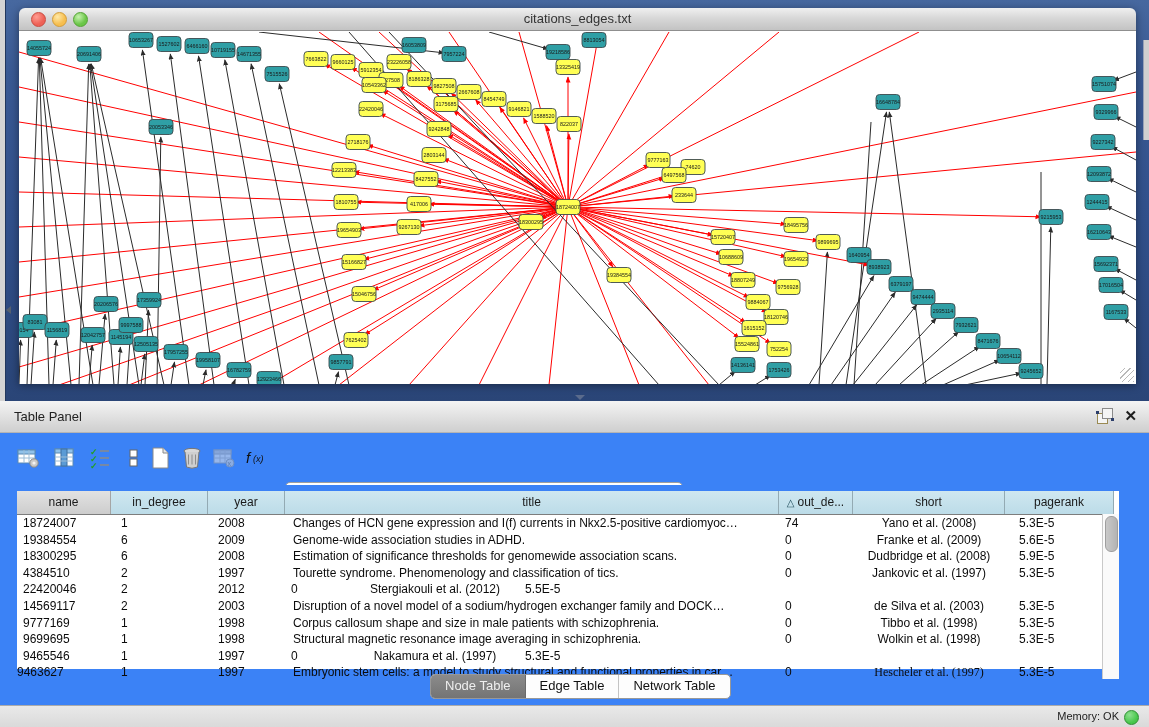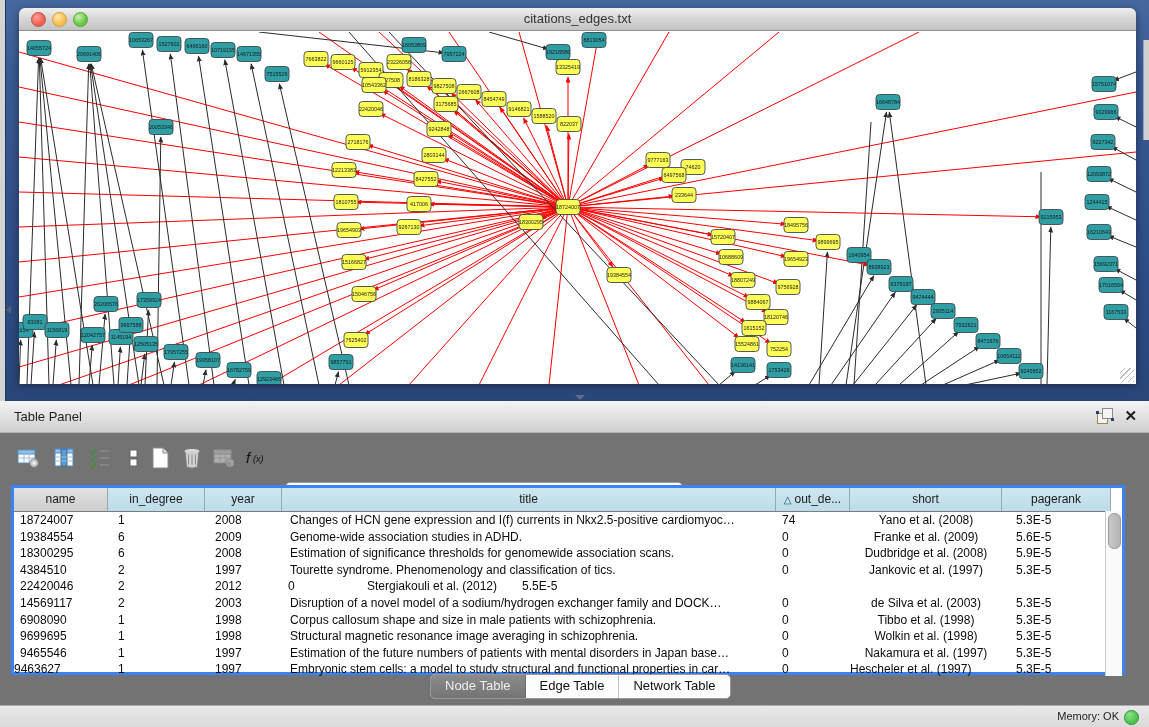--- a/index.html
+++ b/index.html
@@ -30,21 +30,21 @@
   #net-canvas svg{display:block}
   svg text{font-family:"Liberation Sans",sans-serif;}
   .resize-grip{position:absolute;right:2px;bottom:2px;width:14px;height:14px;
     background:repeating-linear-gradient(135deg,transparent 0 3px,#b9b9b9 3px 4px);}
   .right-sliver{position:absolute;right:0;top:40px;width:6px;height:100px;background:#d0d0d0;border-left:1px solid #97a1b5;}
   .left-strip-arrow{position:absolute;left:0px;top:306px;width:0;height:0;
     border-top:4px solid transparent;border-bottom:4px solid transparent;border-right:5px solid #55606f;}
   .splitter-handle{position:absolute;left:569px;top:395px;width:0;height:0;
     border-left:5px solid transparent;border-right:5px solid transparent;border-top:5px solid #5a6b8c;}
   
-  #table-panel{position:absolute;left:0;top:401px;width:1149px;height:304px;background:#737373;}
+  #table-panel{position:absolute;left:0;top:401px;width:1149px;height:304px;background:#3b82f6;}
   #panel-titlebar{position:absolute;left:0;top:0;width:100%;height:31px;
     background:linear-gradient(180deg,#f4f4f4,#d6d6d6 80%,#cfcfcf);
     border-bottom:1px solid #b4b4b4;}
   #panel-title{position:absolute;left:14px;top:8px;font-size:13px;color:#222;}
   .float-icon{position:absolute;right:36px;top:7px;width:16px;height:16px;}
   .float-icon .sq1{position:absolute;left:0;bottom:0;width:9px;height:9px;border:1.5px solid #9a8a52;background:#f4f4f4;}
   .float-icon .sq2{position:absolute;right:0;top:0;width:9px;height:9px;border:1.5px solid #8a8a8a;background:#f4f4f4;}
   .float-icon .dot{position:absolute;width:3px;height:3px;background:#2c3e6b;}
   .close-icon{position:absolute;right:12px;top:6px;font-size:15px;font-weight:bold;color:#1c1c1c;cursor:default;}
   #toolbar{position:absolute;left:0;top:31px;width:100%;height:52px;}
@@ -52,21 +52,21 @@
   .tb-btn svg{display:block;margin:2px auto;}
   #table-selector{
     position:absolute;left:285px;top:50px;width:398px;height:25px;box-sizing:border-box;
     border:1px solid #9f9f9f;border-radius:5px;background:linear-gradient(180deg,#ffffff,#f1f1f1);
     font-size:13px;color:#111;box-shadow:0 1px 0 rgba(255,255,255,.7);
   }
   #table-selector .val{position:absolute;left:11px;top:4px;}
   #table-selector .stepper{position:absolute;right:9px;top:2px;font-size:8px;color:#444;line-height:10px;text-align:center;}
   
   #data-table{position:absolute;left:11px;top:84px;width:1114px;height:190px;
-    background:#fff;border:3px solid #3b82f6;box-sizing:border-box;}
+    background:#fff;border:6px solid #3b82f6;box-sizing:border-box;}
   #thead{display:flex;height:23px;border-bottom:1px solid #7d7d7d;}
   .th{box-sizing:border-box;border-right:1px solid #93aab3;background:linear-gradient(180deg,#cfe7f0,#bcdce8);
       font-size:12px;color:#1a1a1a;text-align:center;line-height:22px;overflow:hidden;white-space:nowrap;}
   .th.first{background:linear-gradient(180deg,#e2e2e2,#cdcdcd);border-right:1px solid #a5a5a5;}
   .th .sort{font-size:10px;color:#23505e;margin-right:3px;}
   #tbody{position:relative;}
   .tr{display:flex;height:16.6px;line-height:16.5px;font-size:12px;color:#0b0b0b;}
   .td{box-sizing:border-box;overflow:hidden;white-space:nowrap;}
   #vscroll{position:absolute;right:0;top:23px;width:16px;height:165px;background:#fafafa;border-left:1px solid #c9c9c9;}
   #vscroll .thumb{position:absolute;left:2px;top:2px;width:11px;height:34px;border-radius:6px;
@@ -759,53 +759,52 @@
         <div class="tr">
           <div class="td" style="width: 94px; text-align: left; padding-left: 6px;">14569117</div>
           <div class="td" style="width: 97px; text-align: left; padding-left: 10px;">2</div>
           <div class="td" style="width: 77px; text-align: left; padding-left: 10px;">2003</div>
           <div class="td" style="width: 494px; text-align: left; padding-left: 8px;">Disruption of a novel model of a sodium/hydrogen exchanger family and DOCK…</div>
           <div class="td" style="width: 74px; text-align: left; padding-left: 6px;">0</div>
           <div class="td" style="width: 152px; text-align: center;">de Silva et al. (2003)</div>
           <div class="td" style="width: 109px; text-align: left; padding-left: 14px;">5.3E-5</div>
         </div>
         <div class="tr">
-          <div class="td" style="width: 94px; text-align: left; padding-left: 6px;">6908090</div>
+          <div class="td" style="width: 94px; text-align: left; padding-left: 6px;">9777169</div>
           <div class="td" style="width: 97px; text-align: left; padding-left: 10px;">1</div>
           <div class="td" style="width: 77px; text-align: left; padding-left: 10px;">1998</div>
           <div class="td" style="width: 494px; text-align: left; padding-left: 8px;">Corpus callosum shape and size in male patients with schizophrenia.</div>
           <div class="td" style="width: 74px; text-align: left; padding-left: 6px;">0</div>
           <div class="td" style="width: 152px; text-align: center;">Tibbo et al. (1998)</div>
           <div class="td" style="width: 109px; text-align: left; padding-left: 14px;">5.3E-5</div>
         </div>
         <div class="tr">
           <div class="td" style="width: 94px; text-align: left; padding-left: 6px;">9699695</div>
           <div class="td" style="width: 97px; text-align: left; padding-left: 10px;">1</div>
           <div class="td" style="width: 77px; text-align: left; padding-left: 10px;">1998</div>
           <div class="td" style="width: 494px; text-align: left; padding-left: 8px;">Structural magnetic resonance image averaging in schizophrenia.</div>
           <div class="td" style="width: 74px; text-align: left; padding-left: 6px;">0</div>
           <div class="td" style="width: 152px; text-align: center;">Wolkin et al. (1998)</div>
           <div class="td" style="width: 109px; text-align: left; padding-left: 14px;">5.3E-5</div>
         </div>
         <div class="tr">
           <div class="td" style="width: 94px; text-align: left; padding-left: 6px;">9465546</div>
           <div class="td" style="width: 97px; text-align: left; padding-left: 10px;">1</div>
           <div class="td" style="width: 77px; text-align: left; padding-left: 10px;">1997</div>
-          <div class="td" style="width: 494px; text-align: left; padding-left: 8px;">Estimation of the future numbers of patients with mental disorders in Japan base…</div>
           <div class="td" style="width: 74px; text-align: left; padding-left: 6px;">0</div>
           <div class="td" style="width: 152px; text-align: center;">Nakamura et al. (1997)</div>
           <div class="td" style="width: 109px; text-align: left; padding-left: 14px;">5.3E-5</div>
         </div>
         <div class="tr">
           <div class="td" style="width: 94px; text-align: left; padding-left: 0;">9463627</div>
           <div class="td" style="width: 97px; text-align: left; padding-left: 10px;">1</div>
           <div class="td" style="width: 77px; text-align: left; padding-left: 10px;">1997</div>
           <div class="td" style="width: 494px; text-align: left; padding-left: 8px;">Embryonic stem cells: a model to study structural and functional properties in car…</div>
           <div class="td" style="width: 74px; text-align: left; padding-left: 6px;">0</div>
-          <div class="td" style="width: 152px; text-align: left;">Hescheler et al. (1997)</div>
+          <div class="td" style="width: 152px; text-align: center; font-family: Liberation Serif, serif;">Hescheler et al. (1997)</div>
           <div class="td" style="width: 109px; text-align: left; padding-left: 14px;">5.3E-5</div>
         </div>
       </div>
     <div id="vscroll">
       <div class="thumb"></div>
     </div>
   </div>
 
   <div id="table-tabs">
       <div class="tab active">Node Table</div>

